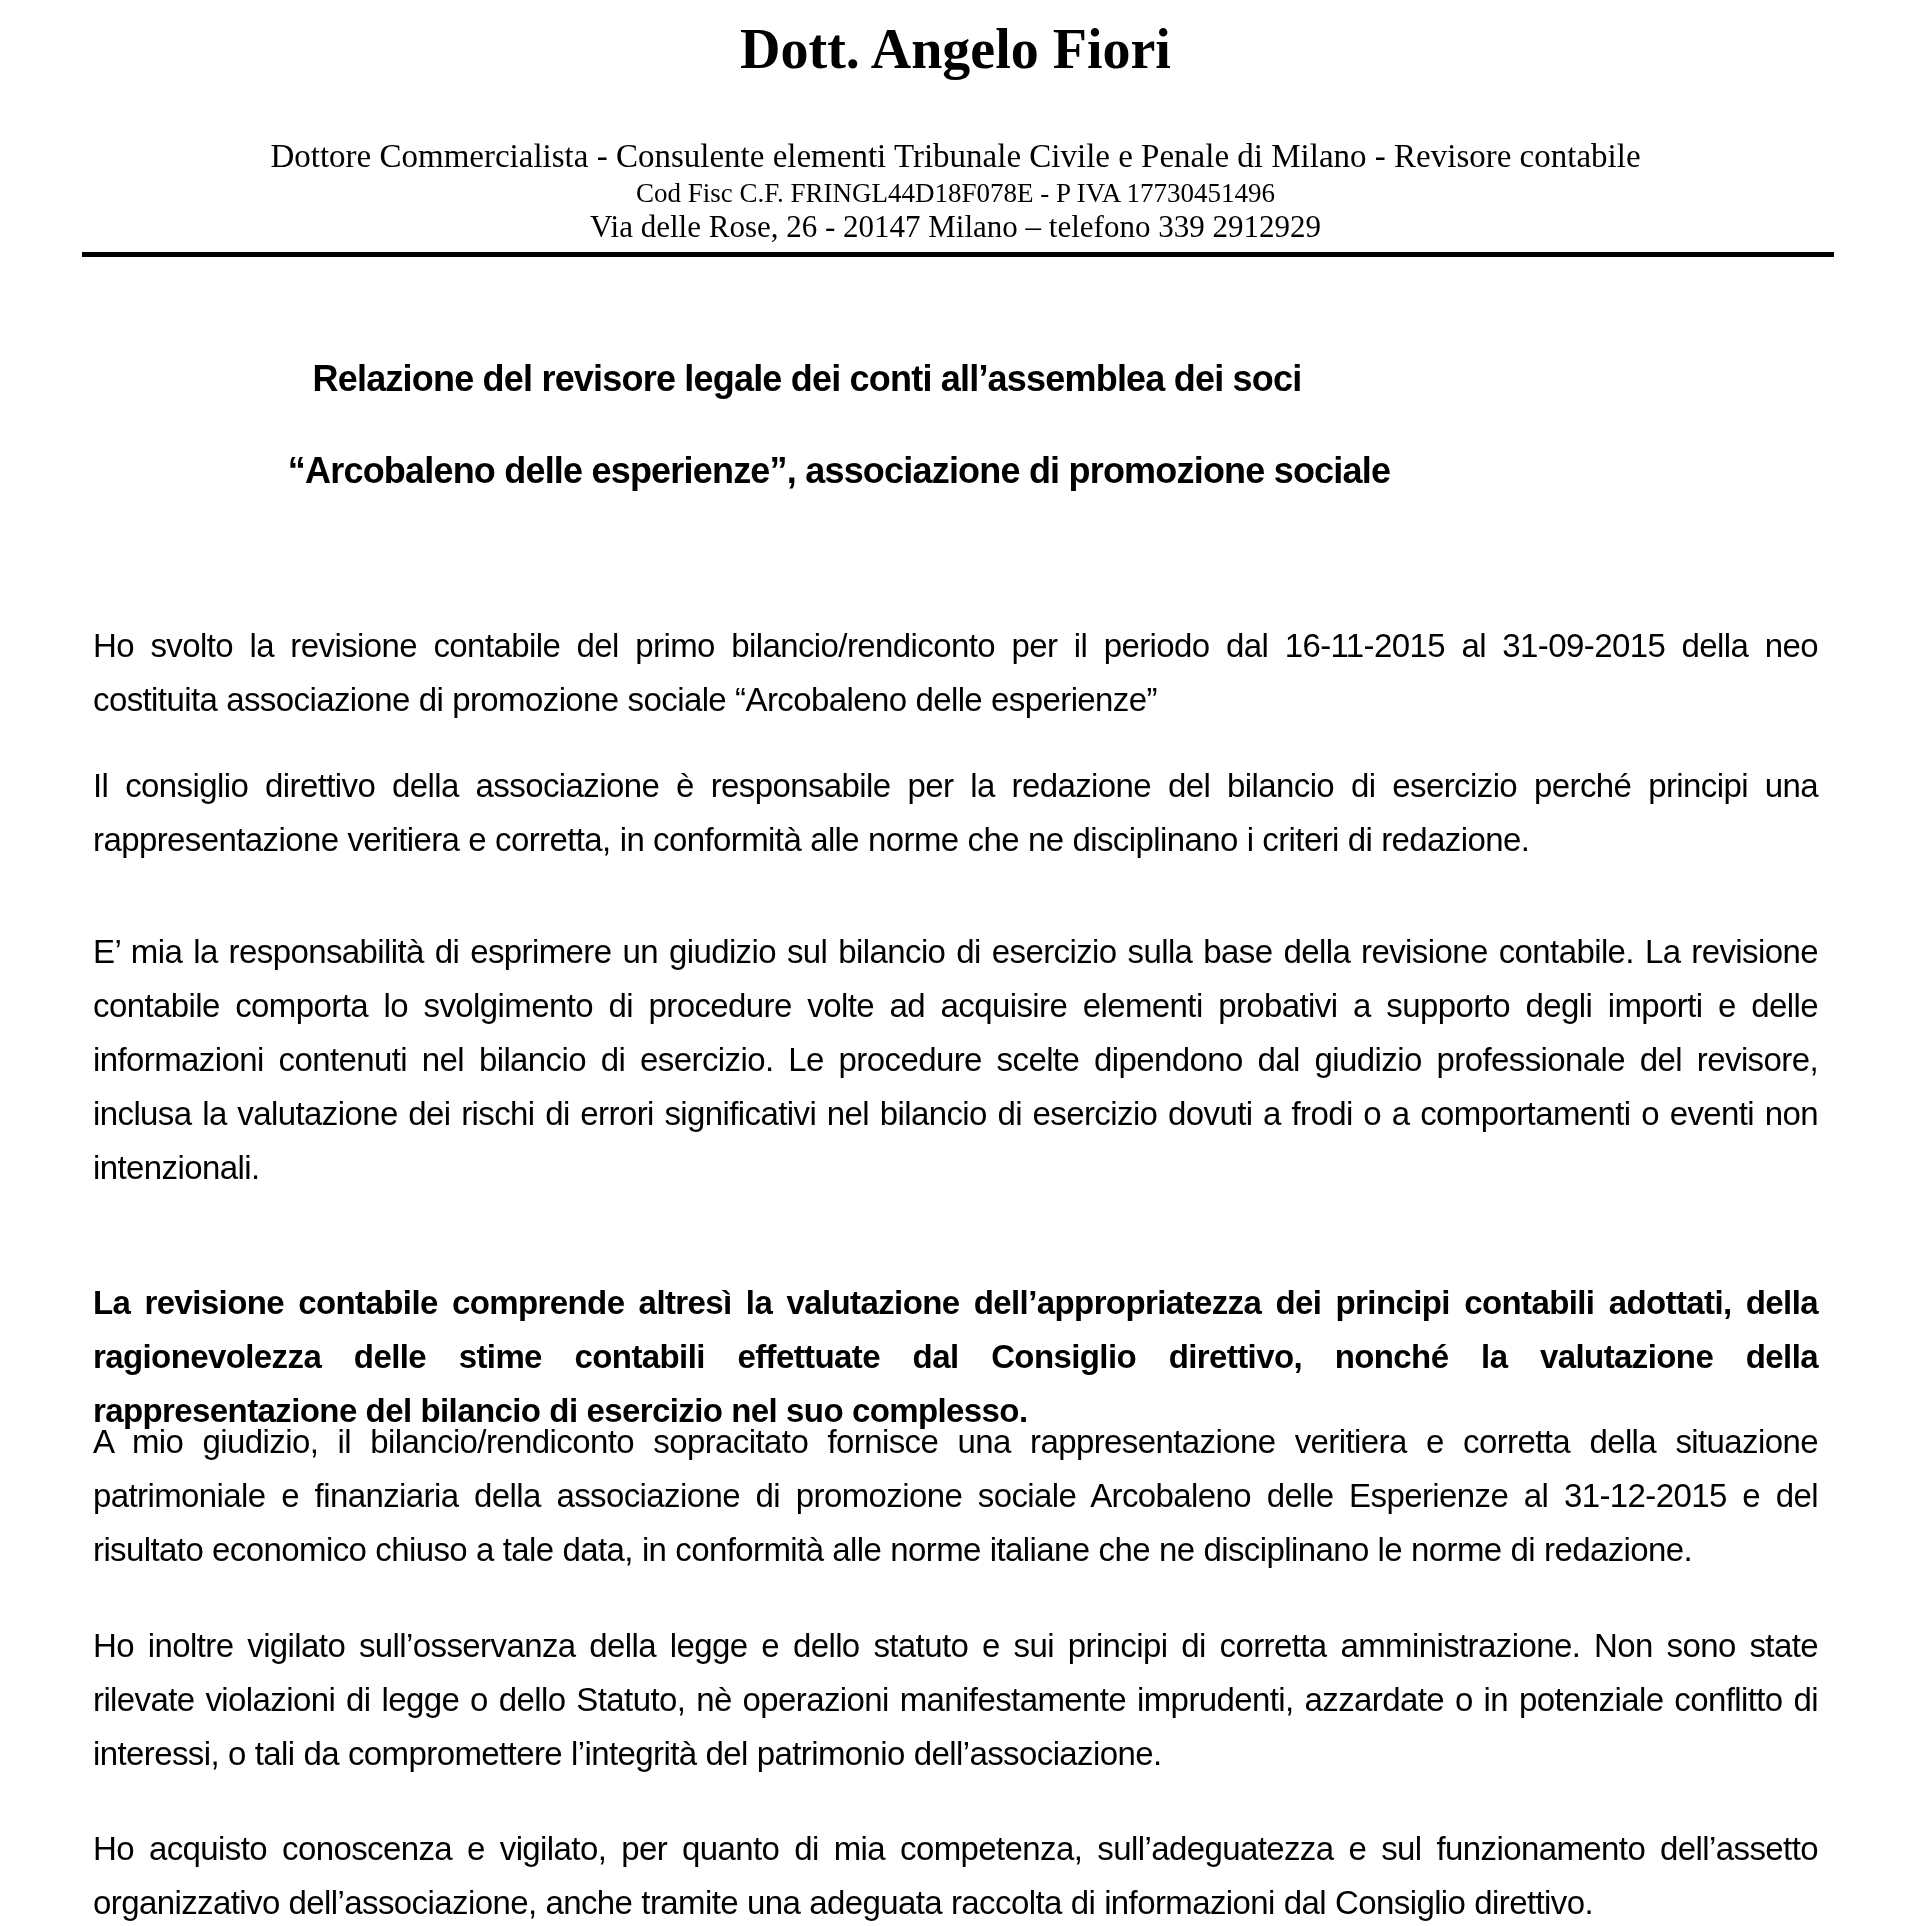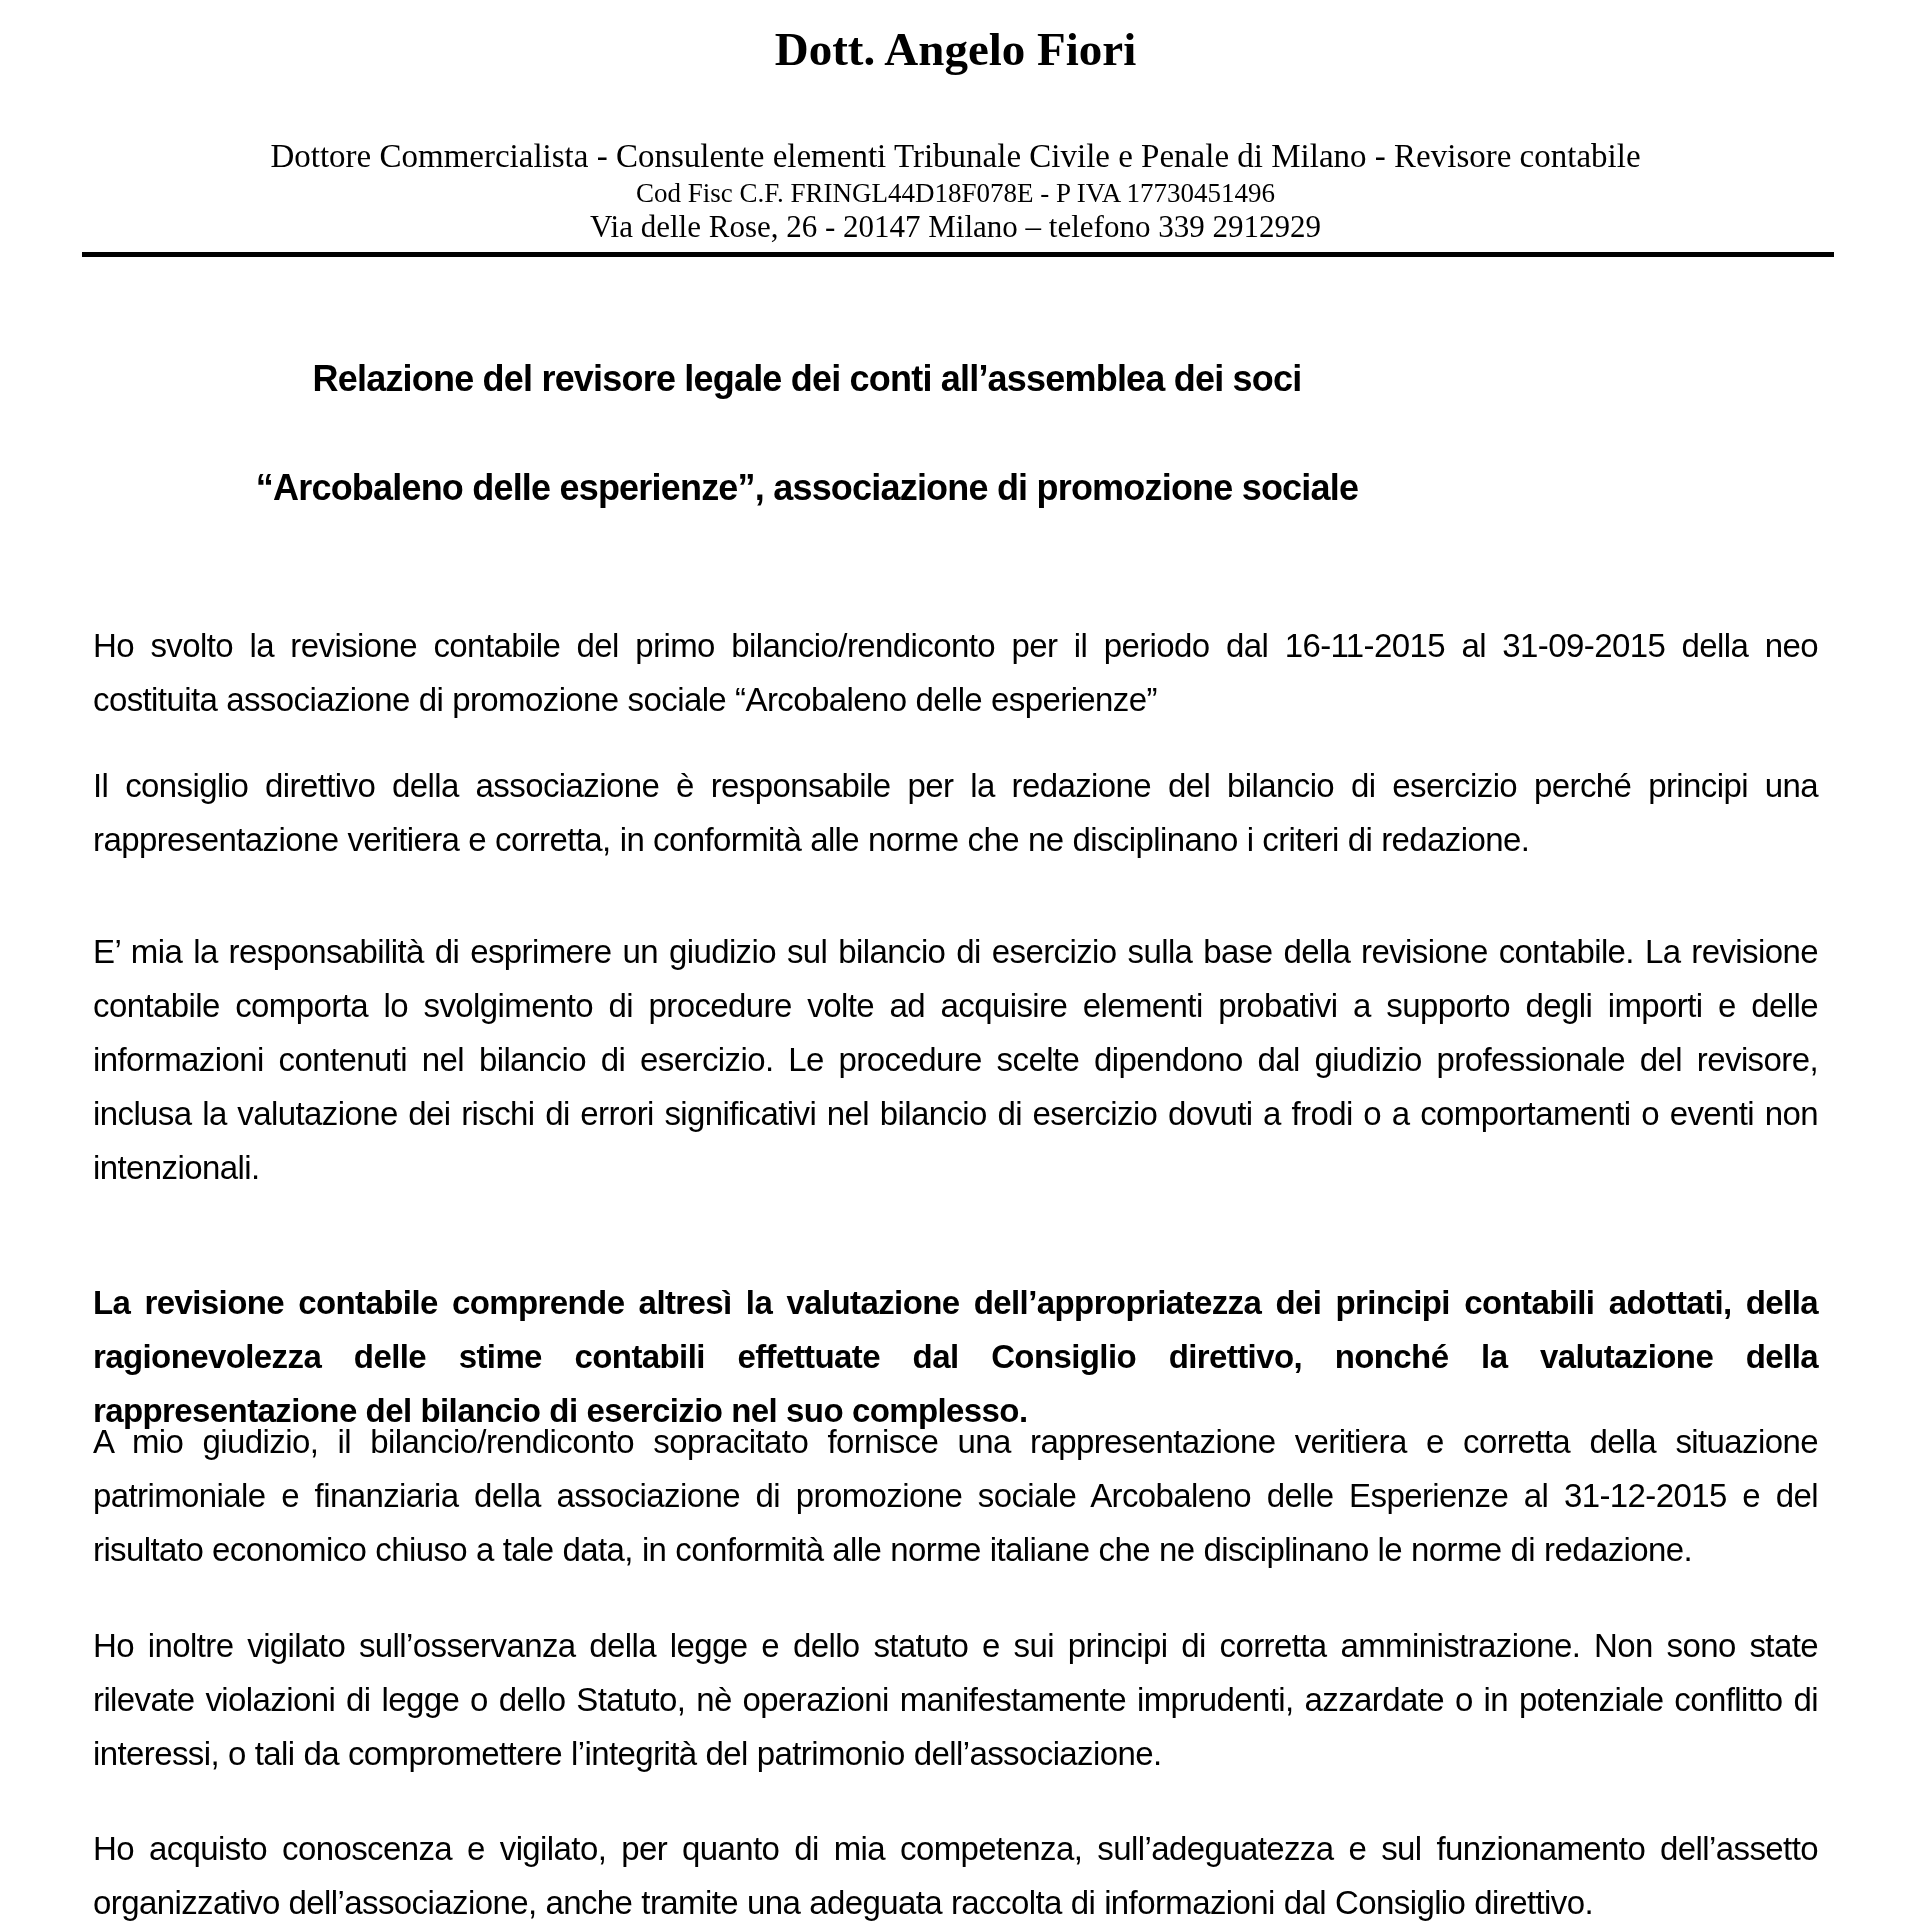--- a/index.html
+++ b/index.html
@@ -1,31 +1,31 @@
 <!DOCTYPE html>
 <html style="font-size:6.2px"><head>
 <meta charset="utf-8">
 <style>
   html, body { margin:0; padding:0; background:#ffffff; }
   body { width:1911px; height:2703px; position:relative; overflow:hidden; color:#000000; }
   .page { position:absolute; left:0; top:0; width:1911px; height:2703px; background:#ffffff; }
 
   .hdr-name { position:absolute; left:0; width:1911px; top:20px; text-align:center;
-    font-family:"Liberation Serif", serif; font-weight:bold; font-size:47px; line-height:58px; }
+    font-family:"Liberation Serif", serif; font-weight:bold; font-size:56px; line-height:58px; }
   .hdr-line { position:absolute; left:0; width:1911px; text-align:center;
     font-family:"Liberation Serif", serif; white-space:nowrap; }
   .hdr-l1 { top:137px; font-size:33px; line-height:39px; }
   .hdr-l2 { top:178px; font-size:27px; line-height:31px; }
   .hdr-l3 { top:208px; font-size:31px; line-height:37px;text-align:center; }
   .hdr-rule { position:absolute; left:82px; top:252px; width:1752px; height:5px; background:#000000; }
 
   .title { position:absolute; left:0; width:1614px; text-align:center;
     font-family:"Liberation Sans", sans-serif; font-weight:bold; font-size:36px; letter-spacing:-0.8px; white-space:nowrap; }
   .title-1 { top:356px; line-height:46px; }
-  .title-2 { top:465px; line-height:46px; }
+  .title-2 { top:448px; line-height:46px;padding-left:32px; }
 
   .body { position:absolute; left:93px; width:1725px;
     font-family:"Liberation Sans", sans-serif; font-size:33px; line-height:54px; letter-spacing:-0.6px; word-spacing:0.4px; }
   .para { position:absolute; left:0; width:1725px; margin:0; text-align:justify; }
 
   .p1 { top:619px; }
   .p2 { top:759px; }
   .p3 { top:900px;margin-top:25px; }
   .p4 { top:1276px;font-weight:bold; }
   .p5 { top:1415px; }

